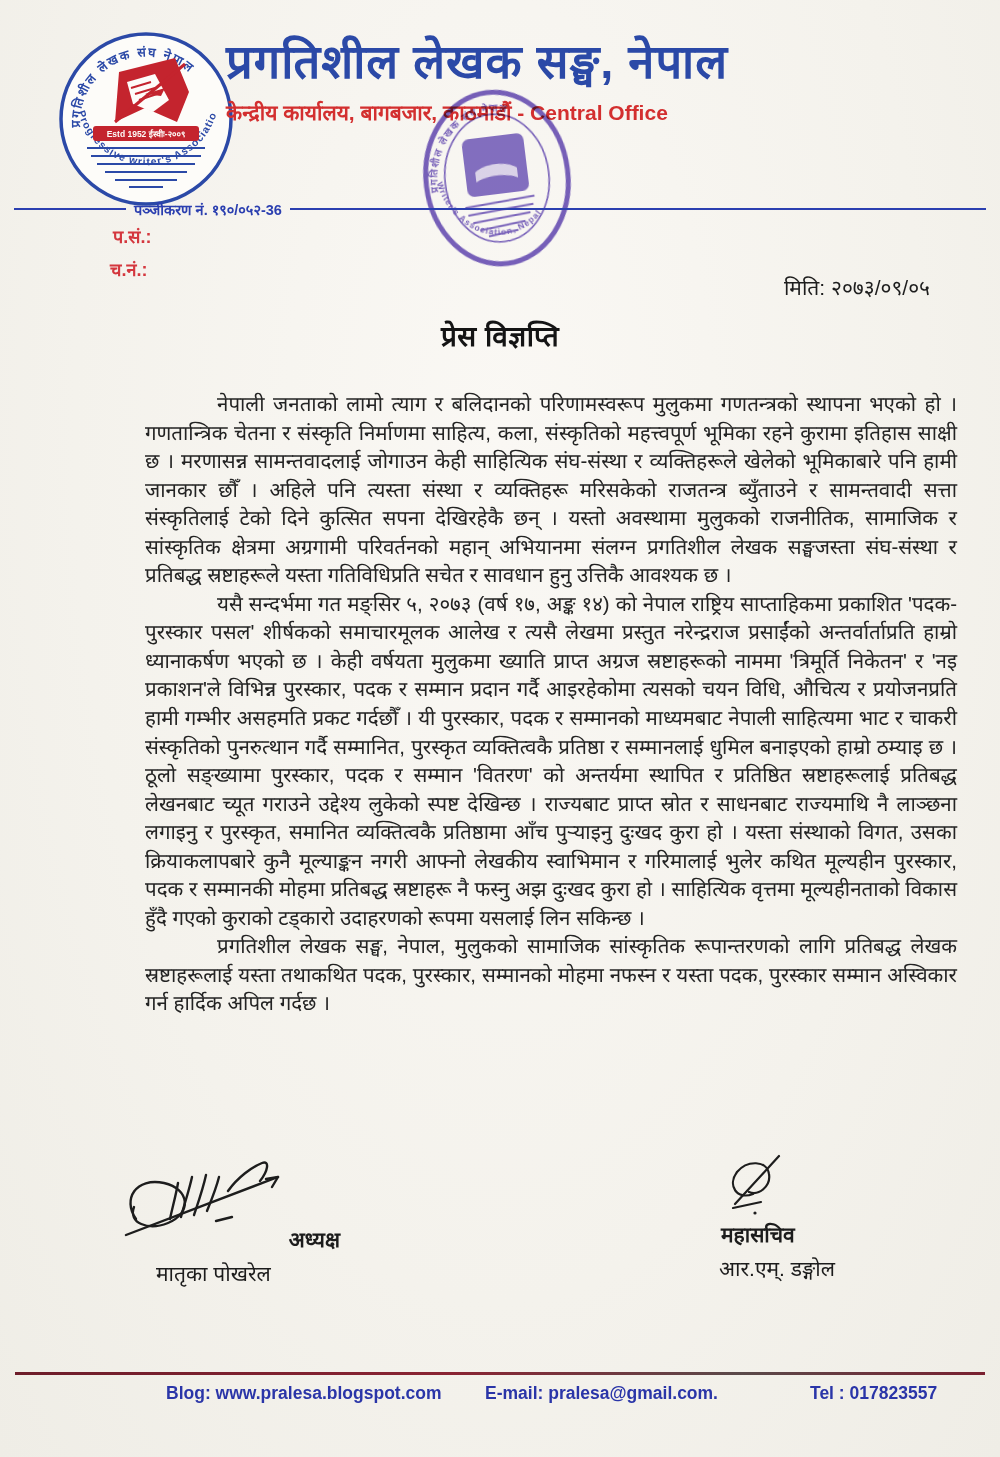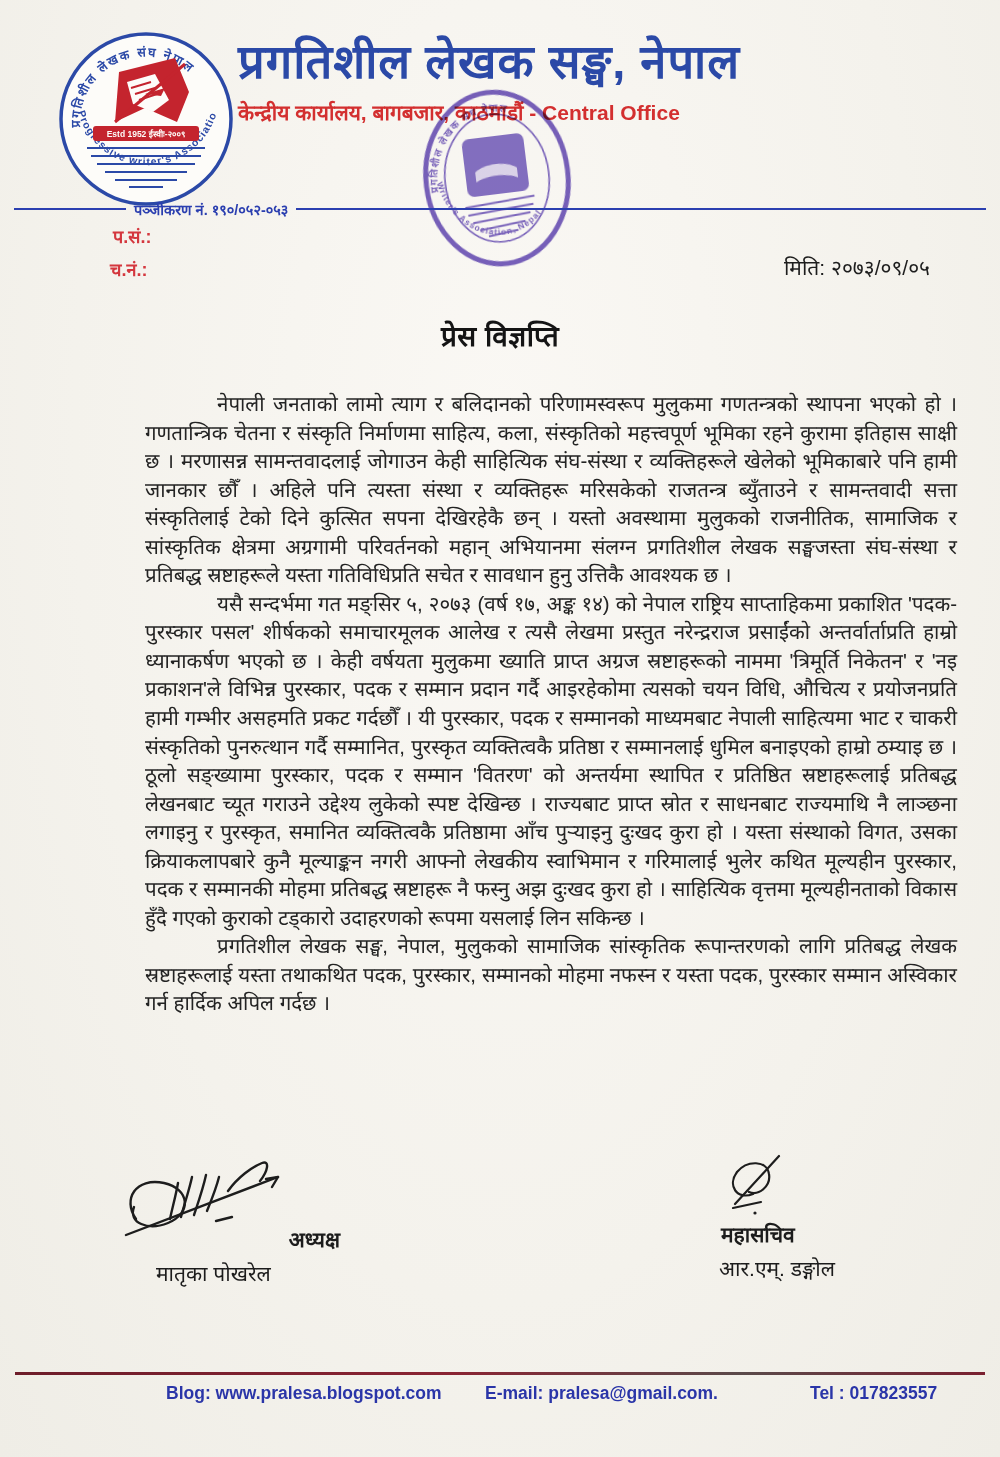--- a/index.html
+++ b/index.html
@@ -9,21 +9,21 @@
     background:#e9e7e2;
   }
   .page{
     position:relative;width:1000px;height:1457px;overflow:hidden;
     background:
       radial-gradient(ellipse at 50% 30%, #faf8f4 0%, #f4f2ec 60%, #efede6 100%);
     color:#222;
   }
   
   .logo{position:absolute;left:57px;top:30px;width:178px;height:178px;}
-  .head-titles{position:absolute;left:238px;top:36px;width:700px;text-align:left;}
+  .head-titles{position:absolute;left:226px;top:36px;width:700px;text-align:left;}
   .org-np{
     font-size:47px;font-weight:bold;color:#2b49a7;line-height:1.1;
     letter-spacing:1px;white-space:nowrap;
   }
   .org-en{
     font-size:31px;font-weight:bold;color:#b23540;margin-top:8px;white-space:nowrap;
   }
   .office-line{
     font-size:21px;font-weight:bold;color:#d32f2f;margin-top:10px;white-space:nowrap;
   }
@@ -40,21 +40,21 @@
     display:flex;align-items:center;
   }
   .reg-row .seg1{width:112px;border-top:2.5px solid #2b3fb0;}
   .reg-row .seg2{flex:1;border-top:2.5px solid #2b3fb0;}
   .reg-label{
     font-size:14.5px;font-weight:bold;color:#2b3fb0;padding:0 8px;white-space:nowrap;
   }
   
   .ps-label{position:absolute;left:113px;top:224px;font-size:18px;font-weight:bold;color:#d4373e;}
   .chn-label{position:absolute;left:110px;top:257px;font-size:18px;font-weight:bold;color:#d4373e;}
-  .date-line{position:absolute;right:70px;top:253px;font-size:21px;color:#1d1d1d;}
+  .date-line{position:absolute;right:70px;top:273px;font-size:21px;color:#1d1d1d;}
   
   .press-title{
     position:absolute;left:0;top:316px;width:100%;text-align:center;
     font-size:28px;font-weight:bold;color:#141414;letter-spacing:.5px;
   }
   
   .body-text{
     position:absolute;left:145px;top:390px;width:812px;
     font-size:20.5px;line-height:28.55px;color:#232323;text-align:justify;
   }
@@ -151,21 +151,21 @@
         <line x1="46" y1="128" x2="112" y2="124"></line>
         <line x1="50" y1="136" x2="108" y2="132"></line>
         <line x1="56" y1="144" x2="102" y2="140"></line>
         <line x1="64" y1="151" x2="94" y2="148"></line>
       </g>
     </g>
   </svg>
 
   <div class="reg-row">
     <div class="seg1"></div>
-    <div class="reg-label">पञ्जीकरण नं. १९०/०५२-०५३</div>
+    <div class="reg-label">पञ्जीकरण नं. १९०/०५२-36</div>
     <div class="seg2"></div>
   </div>
 
   <div class="ps-label">प.सं.:</div>
   <div class="chn-label">च.नं.:</div>
   <div class="date-line">मिति: २०७३/०९/०५</div>
 
   <div class="press-title">प्रेस विज्ञप्ति</div>
 
   <div class="body-text">

